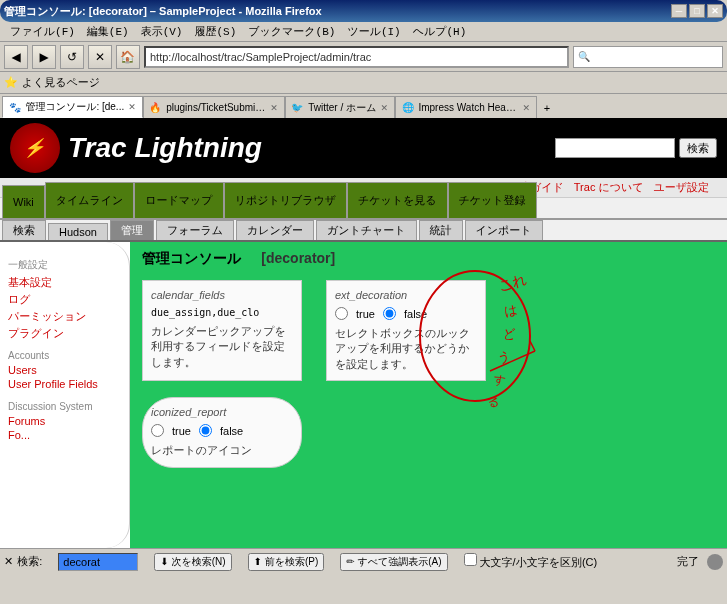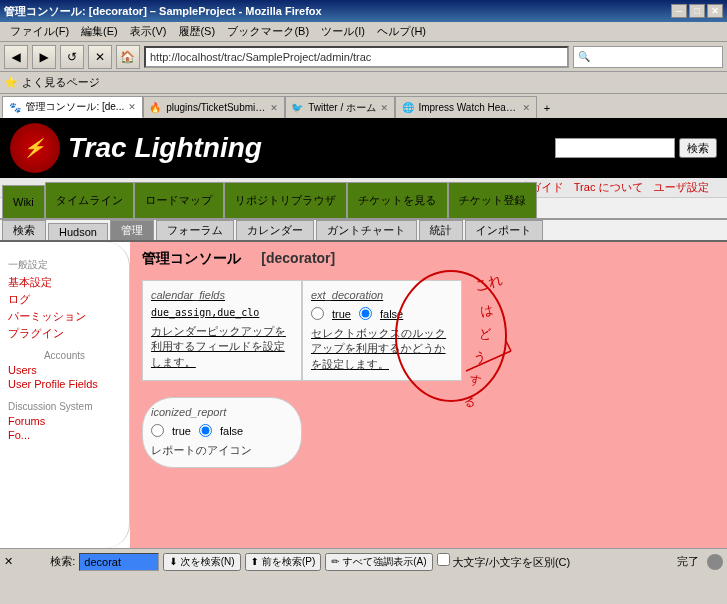--- a/index.html
+++ b/index.html
@@ -8,20 +8,21 @@
     
     .title-bar {
       background: linear-gradient(to bottom, #0a246a, #3a6ea5);
       color: white;
       height: 22px;
       display: flex;
       align-items: center;
       padding: 0 4px;
       font-size: 11px;
       font-weight: bold;
+      border-radius: 10px;
     }
     .title-bar-text { flex: 1; }
     .title-bar-controls { display: flex; gap: 2px; }
     .title-btn {
       width: 16px; height: 14px;
       background: #d4d0c8;
       border: 1px solid #888;
       font-size: 9px;
       display: flex; align-items: center; justify-content: center;
       cursor: pointer;
@@ -29,20 +30,21 @@
 
     
     .menu-bar {
       background: #d4d0c8;
       height: 20px;
       display: flex;
       align-items: flex-start;
       padding: 0 4px;
       font-size: 11px;
       border-bottom: 1px solid #999;
+      font-family: Liberation Mono, monospace;
     }
     .menu-item { padding: 2px 6px; cursor: pointer; }
 
     
     .nav-bar {
       background: #d4d0c8;
       height: 30px;
       display: flex;
       align-items: center;
       padding: 2px 4px;
@@ -252,43 +254,42 @@
       text-decoration: none;
       font-size: 11px;
       padding: 1px 0;
       cursor: pointer;
     }
 
     
     .main-area {
       flex: 1;
       padding: 8px 12px;
-      background: #fca5a5;
+      background: #22c55e;
       overflow-y: auto;
       position: relative;
     }
     .main-title {
       font-size: 14px;
       font-weight: bold;
       margin-bottom: 12px;
       display: flex;
       gap: 20px;
       align-items: baseline;
     }
     .main-title span.subtitle {
       font-size: 14px;
       color: #333;
     }
 
     
     .fields-grid {
       display: flex;
-      gap: 0;
+      gap: 24px;
       flex-wrap: wrap;
-      text-decoration: underline;
     }
     .field-box {
       border: 1px solid #ccc;
       padding: 8px;
       min-width: 120px;
       max-width: 160px;
       background: #fafafa;
     }
     .field-box-title {
       font-size: 11px;
@@ -320,23 +321,22 @@
       border-top: 1px solid #999;
       display: flex;
       align-items: center;
       padding: 0 4px;
       font-size: 11px;
       gap: 4px;
     }
     .search-bar-inner {
       display: flex;
       align-items: center;
-      gap: 4px;
+      gap: 16px;
       flex: 1;
-      margin-left: 33px;
     }
     .search-input-bottom {
       height: 18px;
       width: 80px;
       border: 1px inset #999;
       background: #3b82f6;
       padding: 0 4px;
       font-size: 11px;
     }
     .status-right { margin-left: auto; display: flex; align-items: center; }
@@ -452,21 +452,21 @@
 
   <div class="page-content">
 
     <div class="sidebar">
       <div class="sidebar-section-title">一般設定</div>
       <a class="sidebar-link">基本設定</a>
       <a class="sidebar-link">ログ</a>
       <a class="sidebar-link">パーミッション</a>
       <a class="sidebar-link">プラグイン</a>
 
-      <div class="sidebar-section-title" style="text-align:center;">Accounts</div>
+      <div class="sidebar-section-title" style="">Accounts</div>
       <a class="sidebar-link">Users</a>
       <a class="sidebar-link">User Profile Fields</a>
 
       <div class="sidebar-section-title" style="margin-top:10px;">Discussion System</div>
       <a class="sidebar-link">Forums</a>
       <a class="sidebar-link">Fo...</a>
     </div>
 
     <div class="main-area">
       <div class="main-title">

